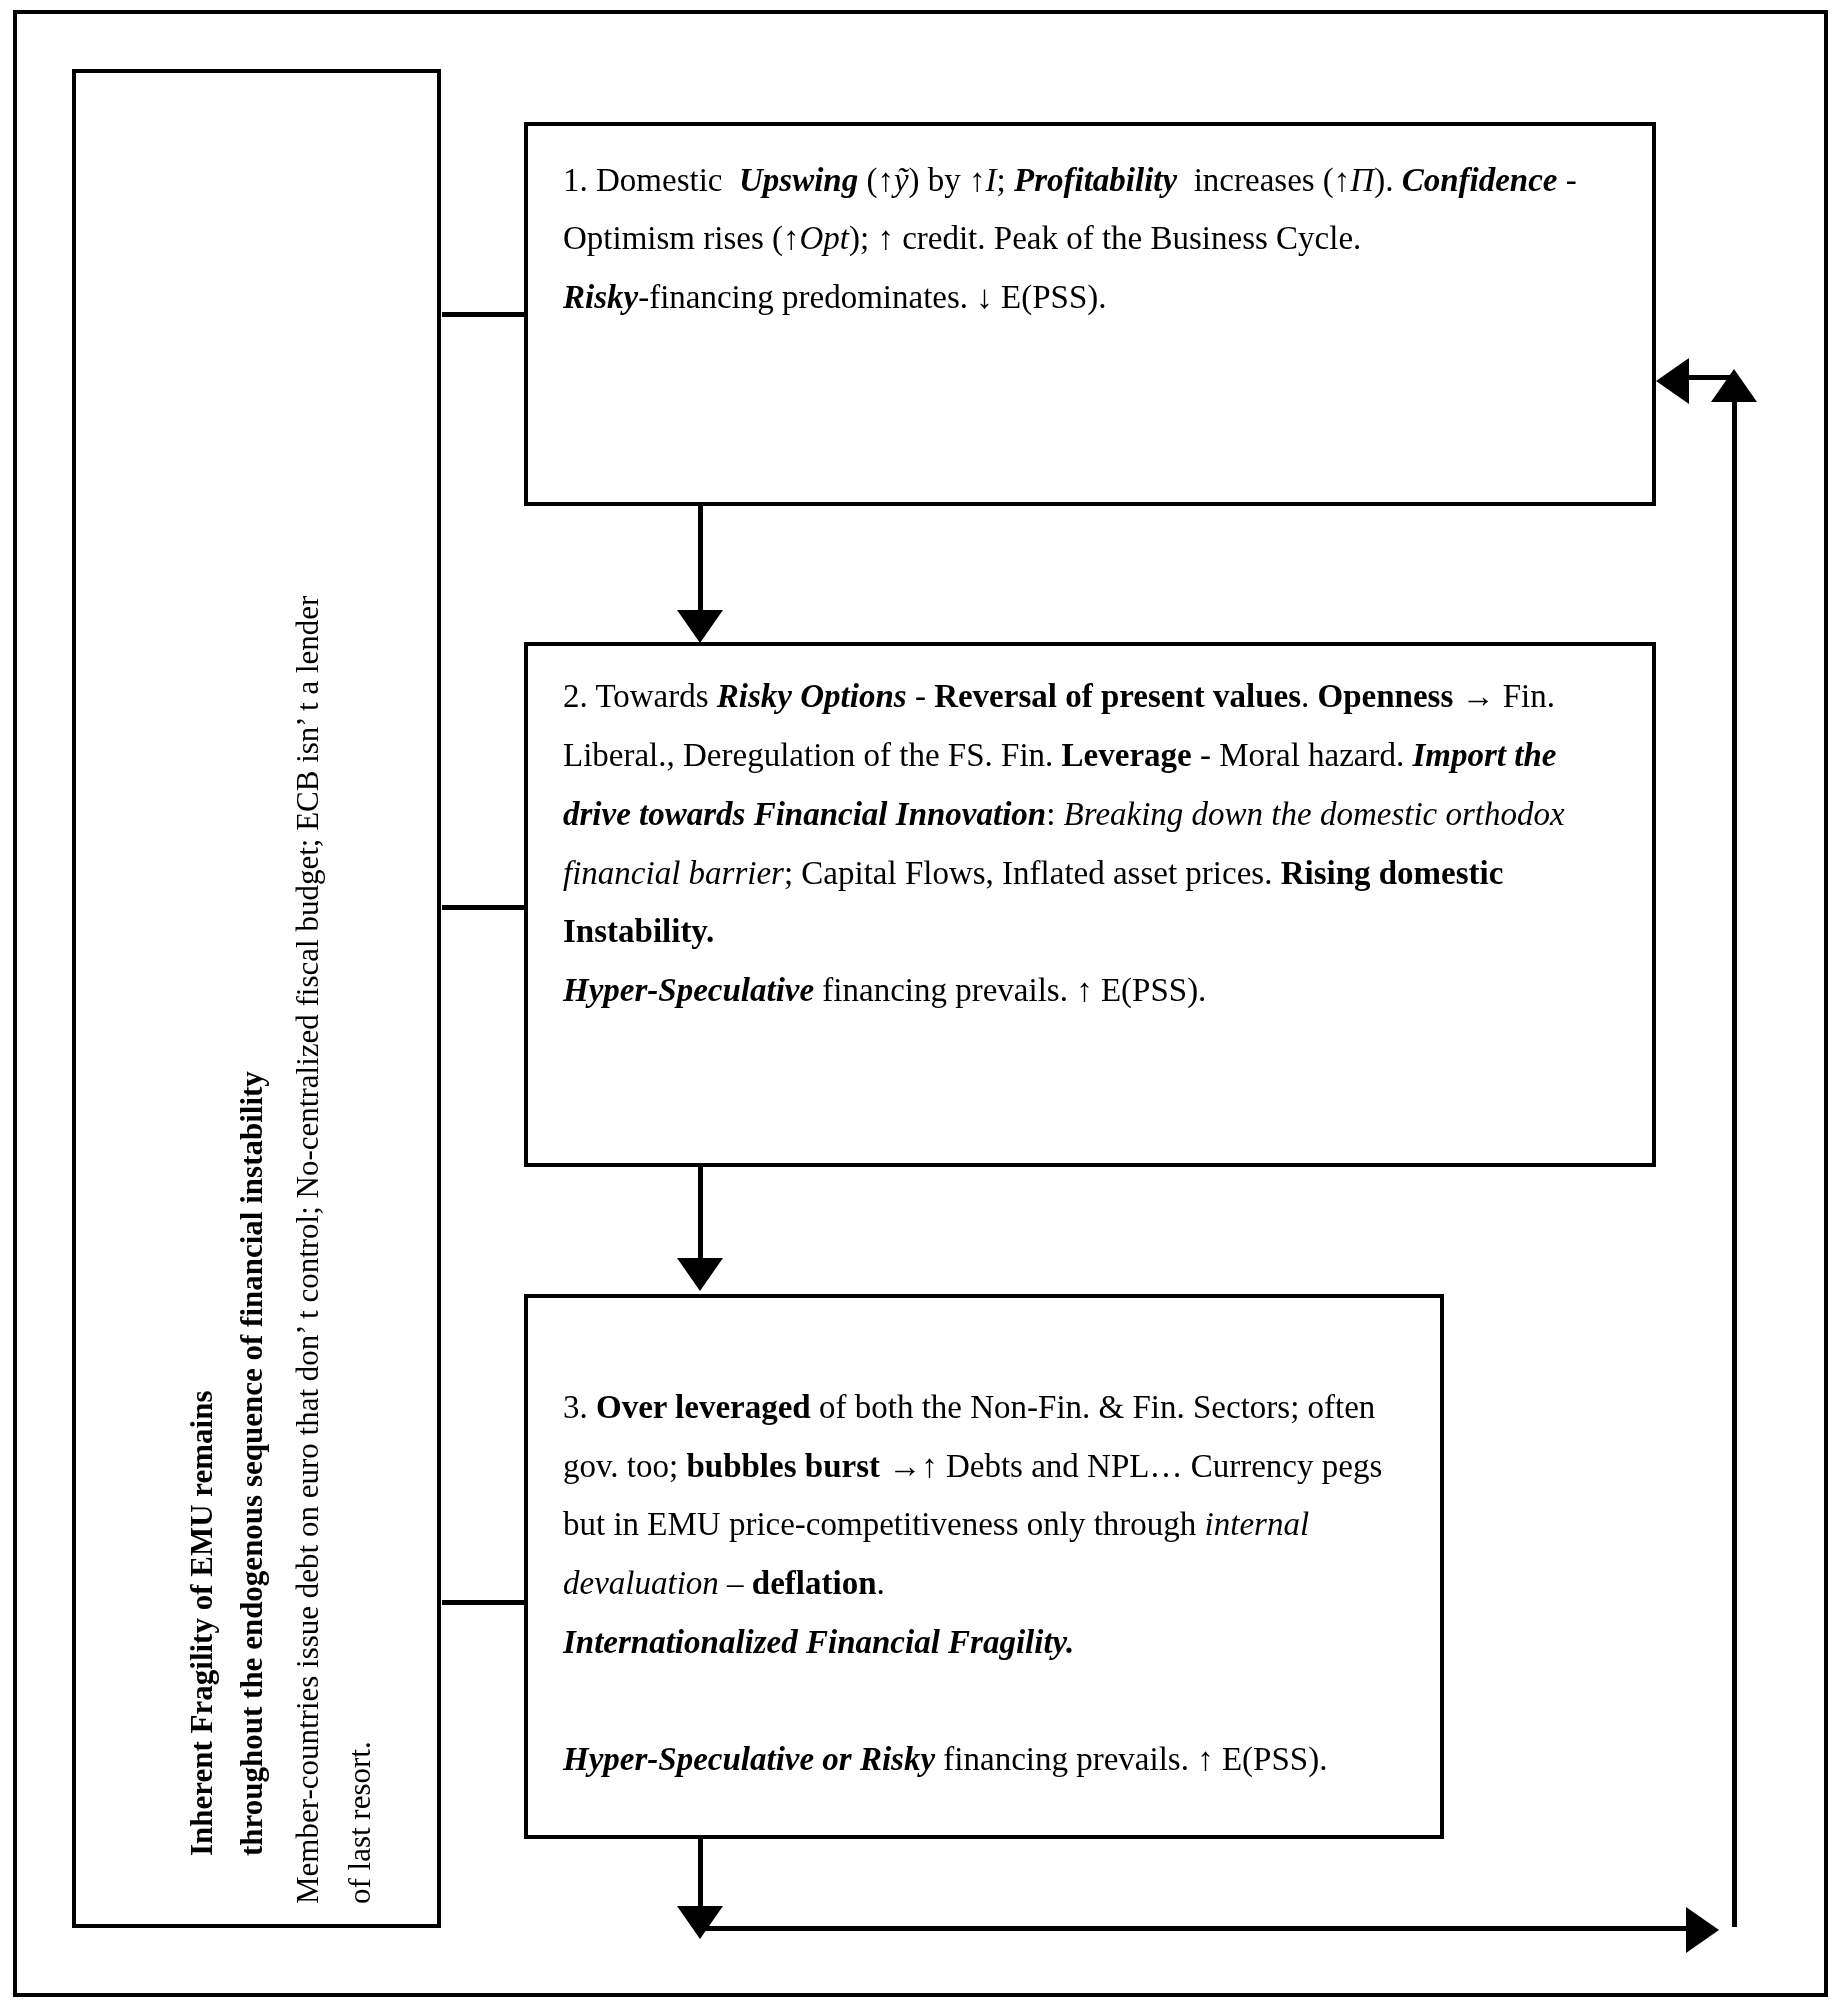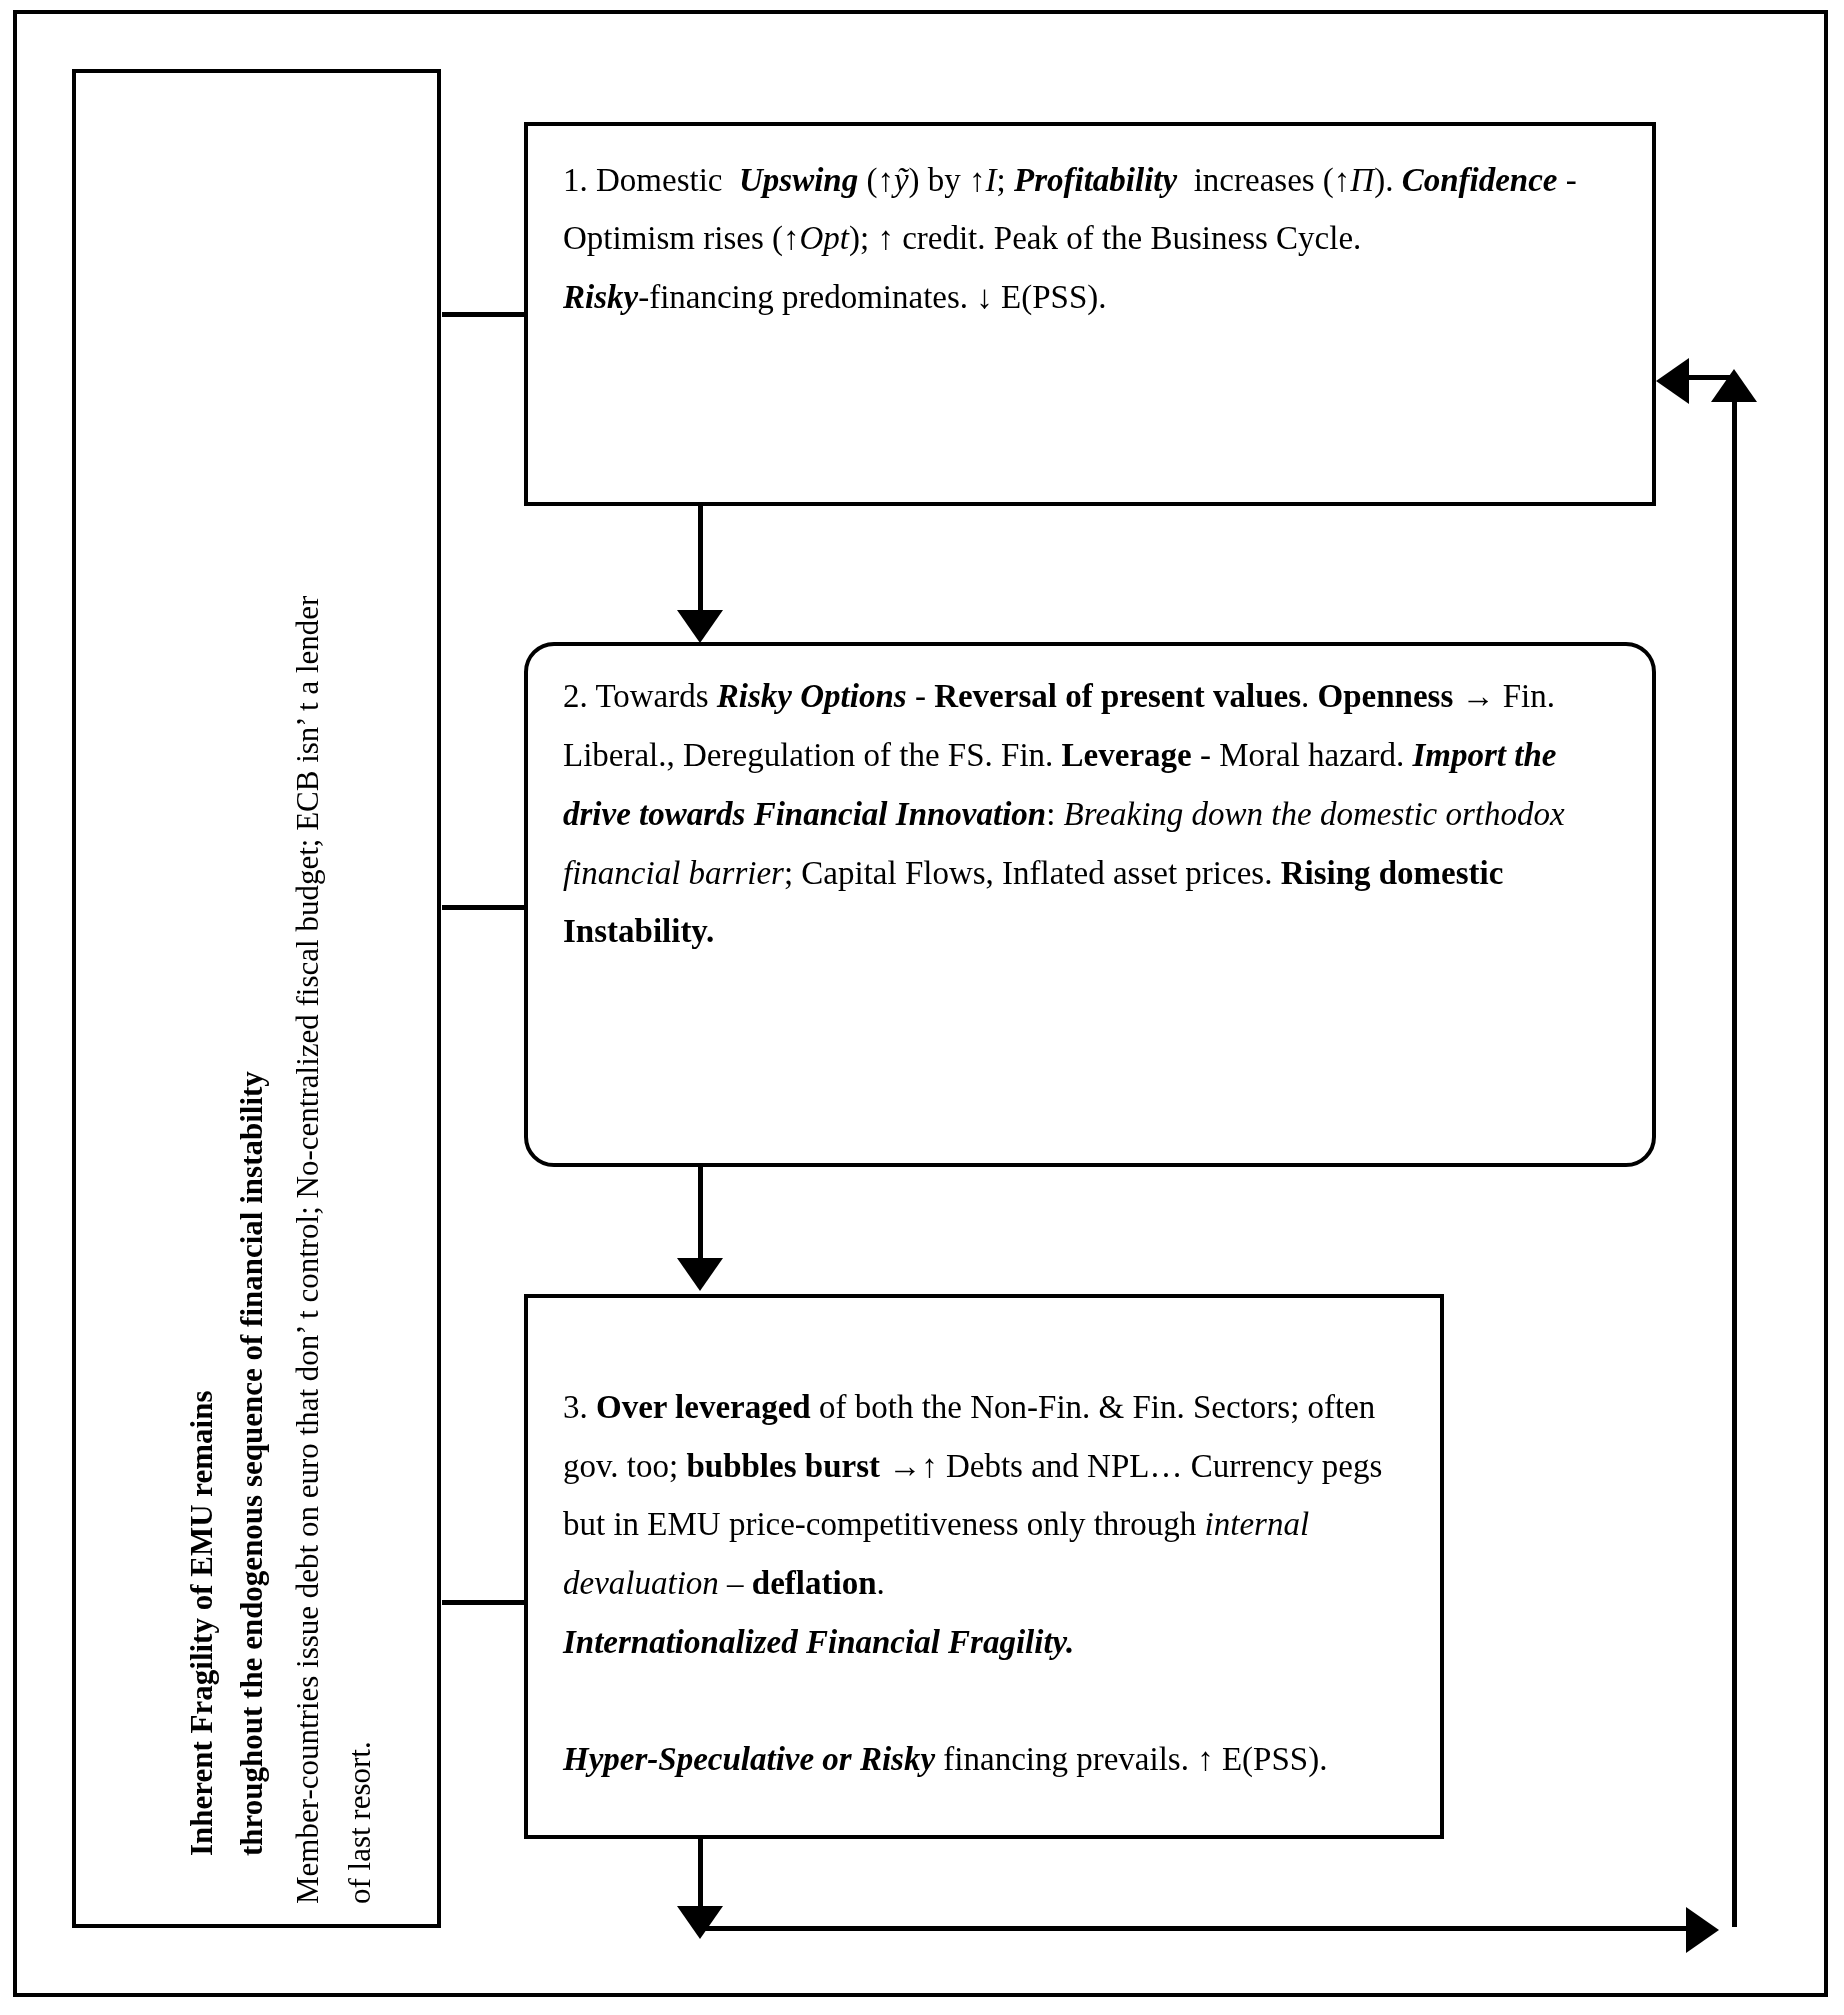--- a/index.html
+++ b/index.html
@@ -84,21 +84,21 @@
   }
 
   
   .stage-box {
     position: absolute;
     border: 4.8px solid #000;
     box-sizing: border-box;
     background: #fff;
   }
   #box-1 { left: 524px; top: 122px;  width: 1132px; height: 384px; padding-left: 34px; }
-  #box-2 { left: 524px; top: 642px; width: 1132px; height: 525px; border-radius: 30px; }
+  #box-2 { left: 524px; top: 642px; width: 1132px; height: 525px; }
   #box-3 { left: 524px; top: 1294px; width: 920px; height: 545px; }
 
   .box-text {
     position: absolute;
     left: 35px;
     right: 26px;
     font-size: 33px;
     line-height: 1.78;
     text-align: left;
   }
@@ -213,20 +213,21 @@
       <p><span class="bi">Risky</span>-financing predominates. ↓ E(PSS).</p>
     </div>
   </div>
 
   <div class="ln v" id="arr12-stem"></div>
   <div id="arr12-head"></div>
 
   <div class="stage-box" id="box-2">
     <div class="box-text">
       <p>2. Towards <span class="bi">Risky Options</span> - <b>Reversal of present values</b>. <b>Openness</b> → Fin. Liberal., Deregulation of the FS. Fin. <b>Leverage</b> - Moral hazard. <span class="bi">Import the drive towards Financial Innovation</span>: <i>Breaking down the domestic orthodox financial barrier</i>; Capital Flows, Inflated asset prices. <b>Rising domestic Instability.</b></p>
+      <p><span class="bi">Hyper-Speculative</span> financing prevails. ↑ E(PSS).</p>
     </div>
   </div>
 
   <div class="ln v" id="arr23-stem"></div>
   <div id="arr23-head"></div>
 
   <div class="stage-box" id="box-3">
     <div class="box-text">
       <p>3. <b>Over leveraged</b> of both the Non-Fin. &amp; Fin. Sectors; often gov. too; <b>bubbles burst</b> →↑ Debts and NPL… Currency pegs but in EMU price-competitiveness only through <i>internal devaluation –</i> <b>deflation</b>.</p>
       <p><span class="bi">Internationalized Financial Fragility<b>.</b></span></p>

